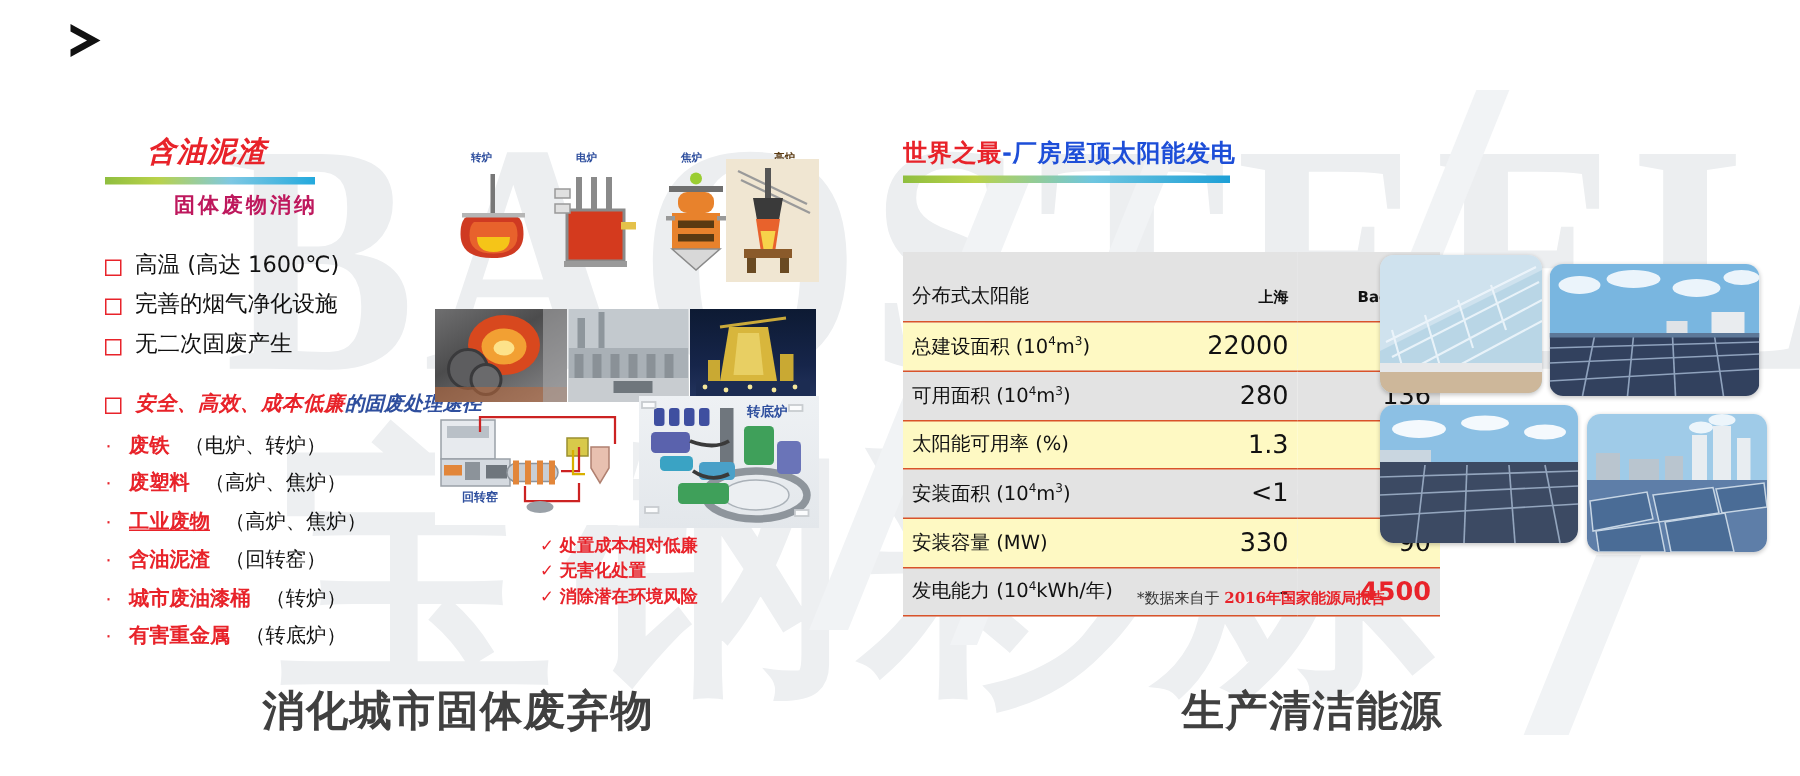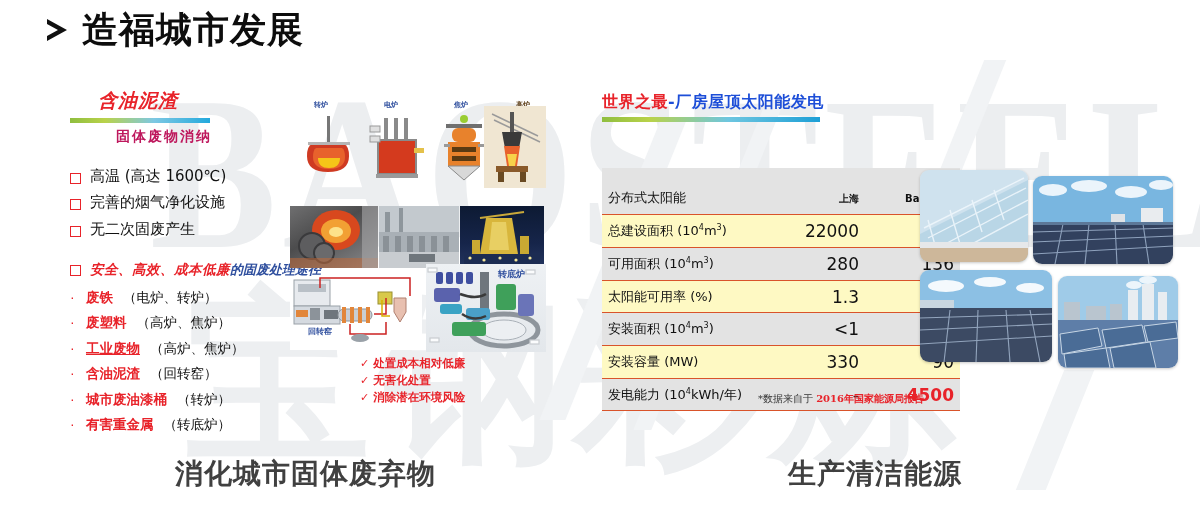--- a/index.html
+++ b/index.html
@@ -125,21 +125,20 @@
   <div class="wm wm-cjk">宝钢彩炼</div>
   <div class="wm-streak" style="left:600px;top:120px;width:26px;height:300px;transform:skewX(-22deg);"></div>
   <div class="wm-streak" style="left:700px;top:100px;width:18px;height:330px;transform:skewX(-22deg);"></div>
   <div class="wm-streak" style="left:960px;top:60px;width:22px;height:120px;transform:skewX(-22deg);"></div>
   <div class="wm-streak" style="left:1040px;top:370px;width:30px;height:120px;transform:skewX(-22deg);"></div>
 
   <div class="title-row">
     <svg class="title-bullet" viewBox="0 0 26 30">
       <path d="M3 4 L23 15 L3 26 L3 21 L14 15 L3 9 Z" fill="#111"></path>
     </svg>
-    <div class="title-text">造福城市发展</div>
   </div>
 
   <div id="left-panel">
     <div class="panel-head">
       <div class="ph-title">含油泥渣</div>
       <div class="grad-bar"></div>
       <div class="ph-sub">固体废物消纳</div>
     </div>
 
     <div class="bullets">

